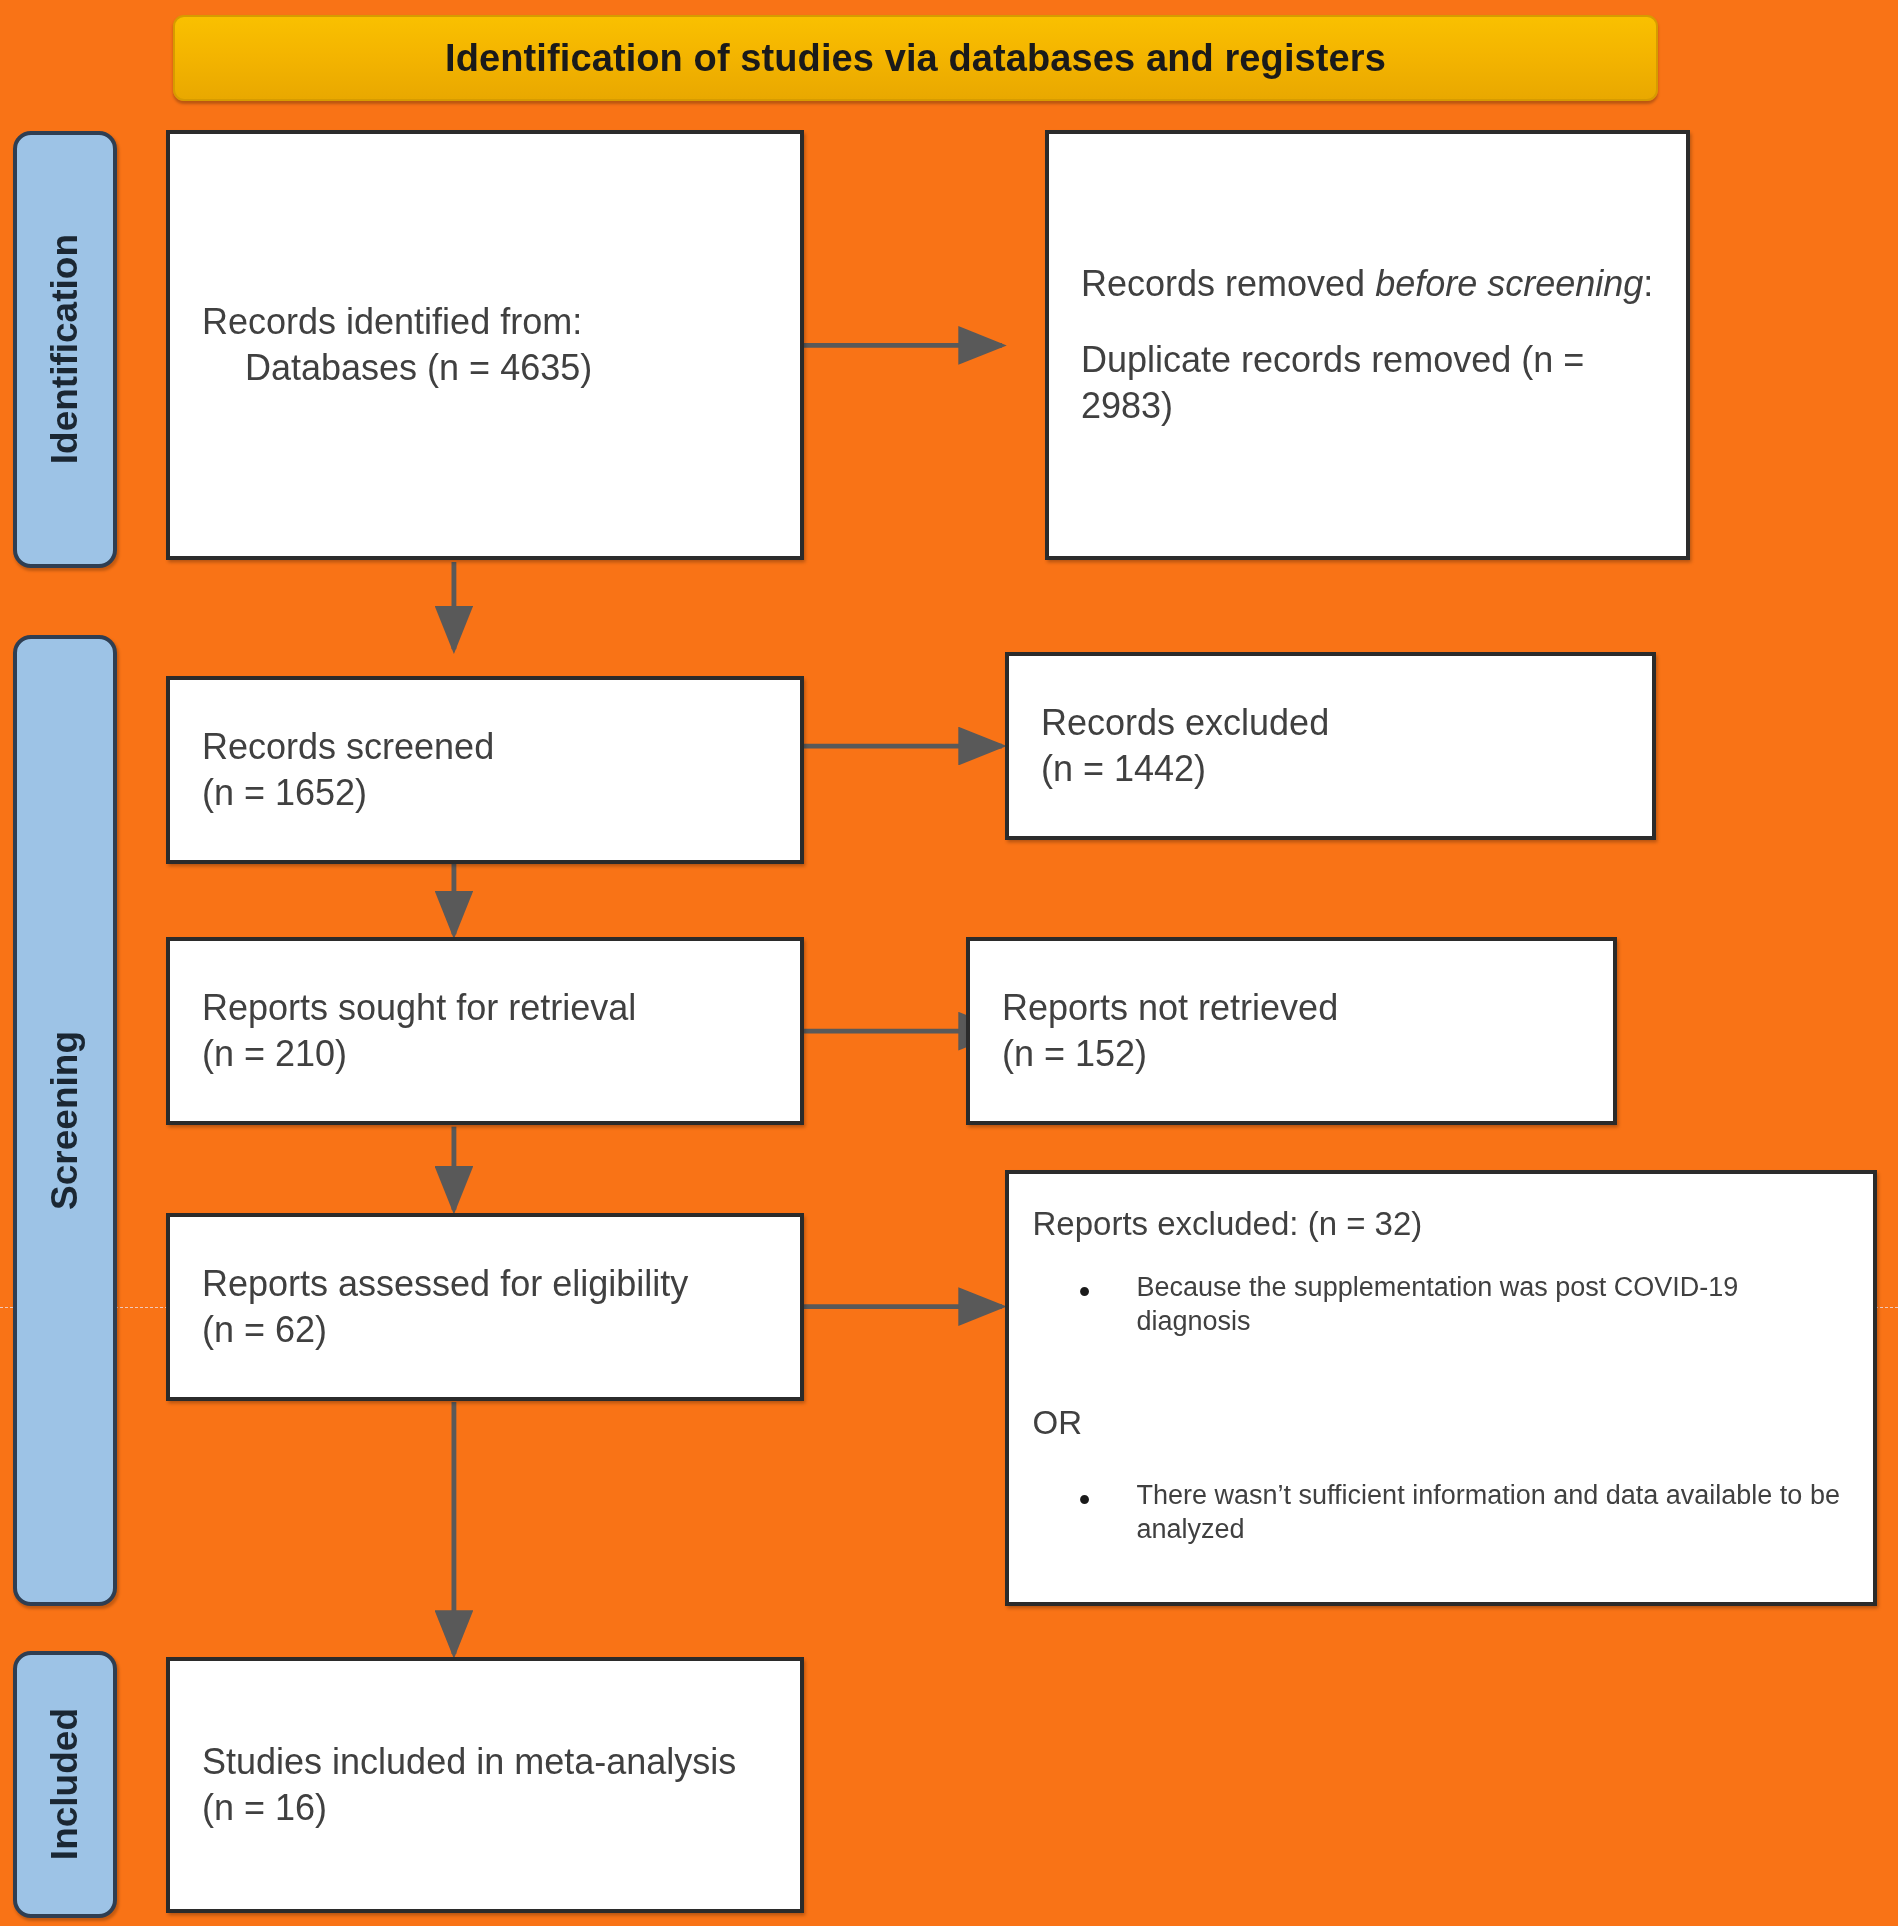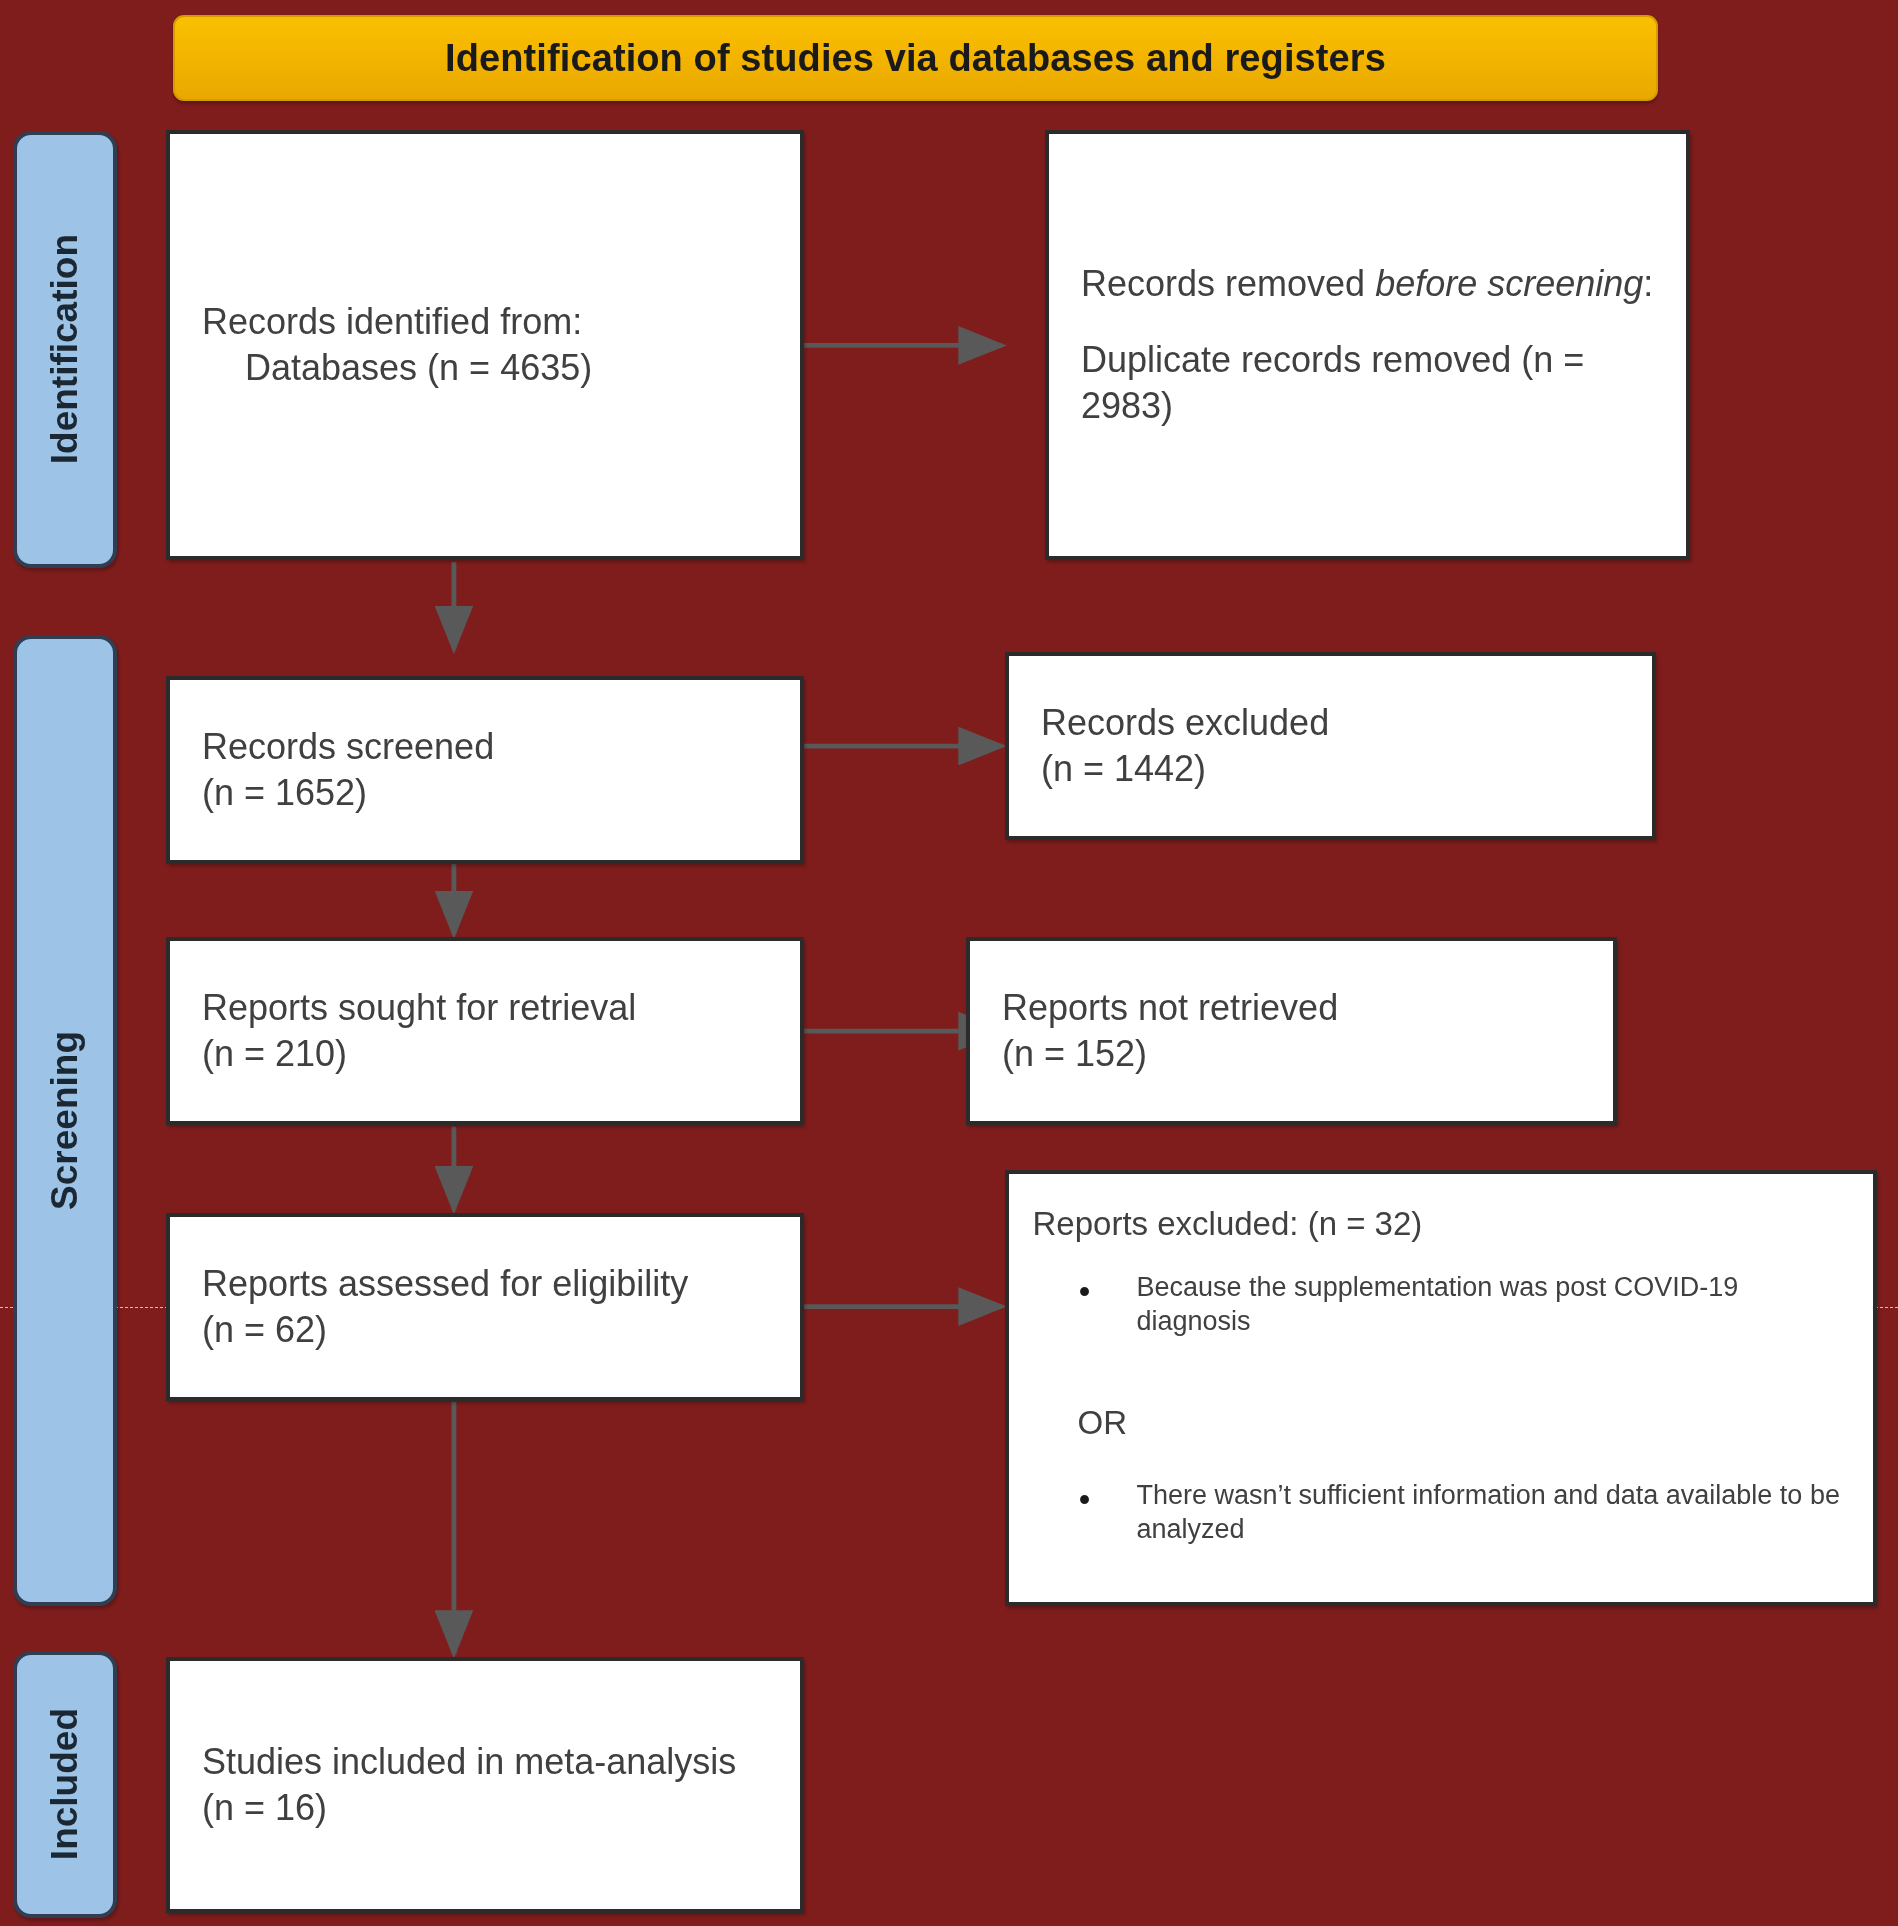--- a/index.html
+++ b/index.html
@@ -1,21 +1,21 @@
 <!DOCTYPE html>
 <html style="font-size:11px"><head>
 <meta charset="utf-8">
 <style>
   html,body{margin:0;padding:0;background:#fff;}
   body{width:1898px;height:1926px;position:relative;
        font-family:"Liberation Sans","DejaVu Sans",sans-serif;
        -webkit-font-smoothing:antialiased;}
 
   
-  #stage{position:absolute;left:0;top:0;width:1898px;height:1926px;overflow:hidden;background:#7f1d1d;}
+  #stage{position:absolute;left:0;top:0;width:1898px;height:1926px;overflow:hidden;background:#f97316;}
 
   
   .banner{position:absolute;left:173px;top:15px;width:1481px;height:82px;
           background:linear-gradient(180deg,#F9C000 0%,#F4B500 45%,#E9A800 100%);
           border:2.1px solid #D79B00;border-radius:11px;
           display:flex;align-items:center;justify-content:center;
           box-shadow:0 2.1px 2.8px rgba(0,0,0,.25);}
   .banner-text{font-size:38px;font-weight:bold;color:#1a1a1a;letter-spacing:0.1px;}
 
   
@@ -52,21 +52,21 @@
 
   
   #box-reports-excluded .hd{position:absolute;left:23.5px;top:22px;
       font-size:33px;color:#404040;line-height:1.25;margin-top:7px;}
   #box-reports-excluded .blist{position:absolute;left:23.5px;top:97px;right:18px;}
   #box-reports-excluded .bitem{display:flex;align-items:flex-start;margin-bottom:12.5px;}
   #box-reports-excluded .bullet{flex:0 0 auto;width:104px;text-align:center;
       font-size:33px;line-height:1.25;color:#1a1a1a;}
   #box-reports-excluded .btext{flex:1 1 auto;font-size:27px;line-height:1.25;color:#404040;}
   #box-reports-excluded .orword{position:absolute;left:23.5px;top:230px;
-      font-size:33px;color:#404040;margin-left:45px;}
+      font-size:33px;color:#404040;}
   #box-reports-excluded .blist2{position:absolute;left:23.5px;top:305px;right:18px;}
 
   
   #links{position:absolute;left:0;top:0;width:1898px;height:1926px;}
 
   
   .guide{position:absolute;left:0;top:1307px;width:1898px;height:1.4px;
          border-top:1.4px dashed #f0d8d8;opacity:.85;}
 </style>
 </head>

